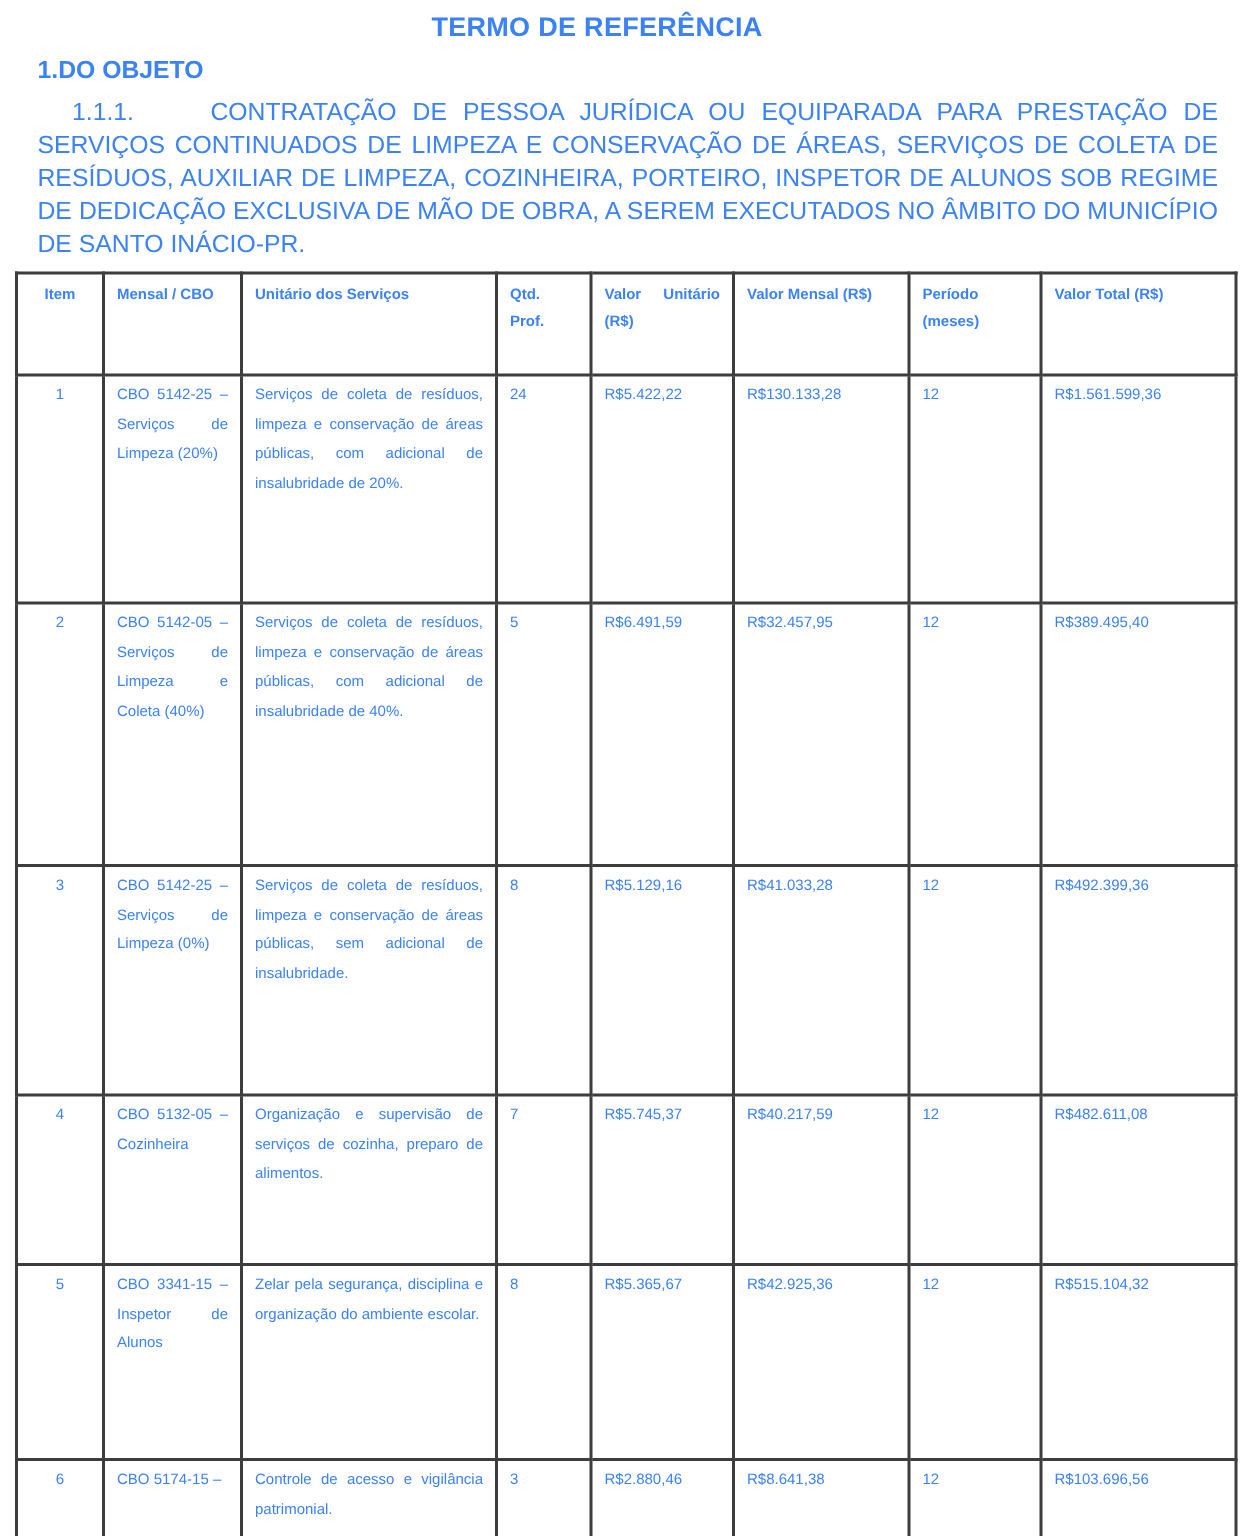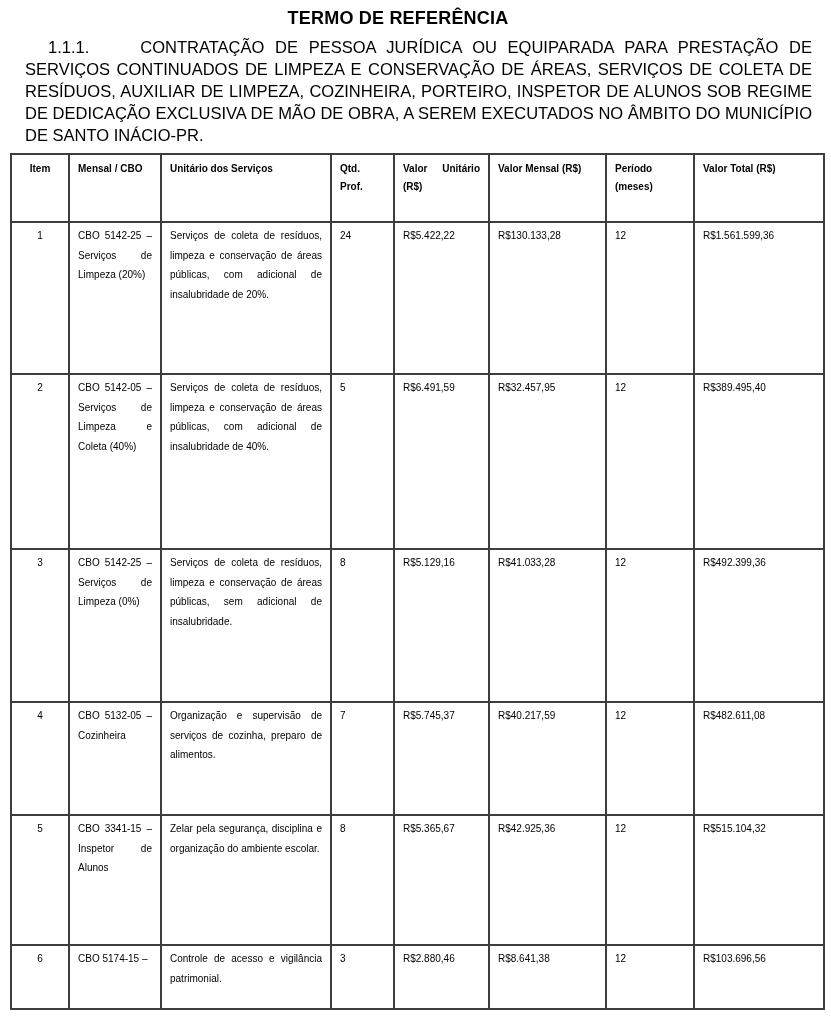--- a/index.html
+++ b/index.html
@@ -6,21 +6,21 @@
     margin: 0;
     padding: 0;
     background: #ffffff;
   }
   .page {
     position: relative;
     width: 831px;
     height: 1024px;
     overflow: hidden;
     background: #ffffff;
-    color: #000000;
+    color: #3b82f6;
     font-family: "Liberation Sans", sans-serif;
   }
   .doc-title {
     margin-top: 8px;
     margin-right: 35px;
     text-align: center;
     font-size: 18px;
     font-weight: bold;
     letter-spacing: 0.2px;
   }
@@ -91,20 +91,21 @@
   .items-table tbody tr:nth-child(5) td { height: 122px; }
   .items-table tbody tr:nth-child(6) td { height: 56px; }
 </style>
 </head>
 <body>
 
 <div class="page">
 
   <div class="doc-title">TERMO DE REFERÊNCIA</div>
 
+  <div class="section-heading">1.DO OBJETO</div>
 
 
   <p class="intro-paragraph">
     <span class="para-num">1.1.1.</span><span>CONTRATAÇÃO DE PESSOA JURÍDICA OU EQUIPARADA PARA PRESTAÇÃO DE SERVIÇOS CONTINUADOS DE LIMPEZA E CONSERVAÇÃO DE ÁREAS, SERVIÇOS DE COLETA DE RESÍDUOS, AUXILIAR DE LIMPEZA, COZINHEIRA, PORTEIRO, INSPETOR DE ALUNOS SOB REGIME DE DEDICAÇÃO EXCLUSIVA DE MÃO DE OBRA, A SEREM EXECUTADOS NO ÂMBITO DO MUNICÍPIO DE SANTO INÁCIO-PR.</span>
   </p>
 
   <table class="items-table">
     <colgroup>
       <col style="width:58px">
       <col style="width:92px">

